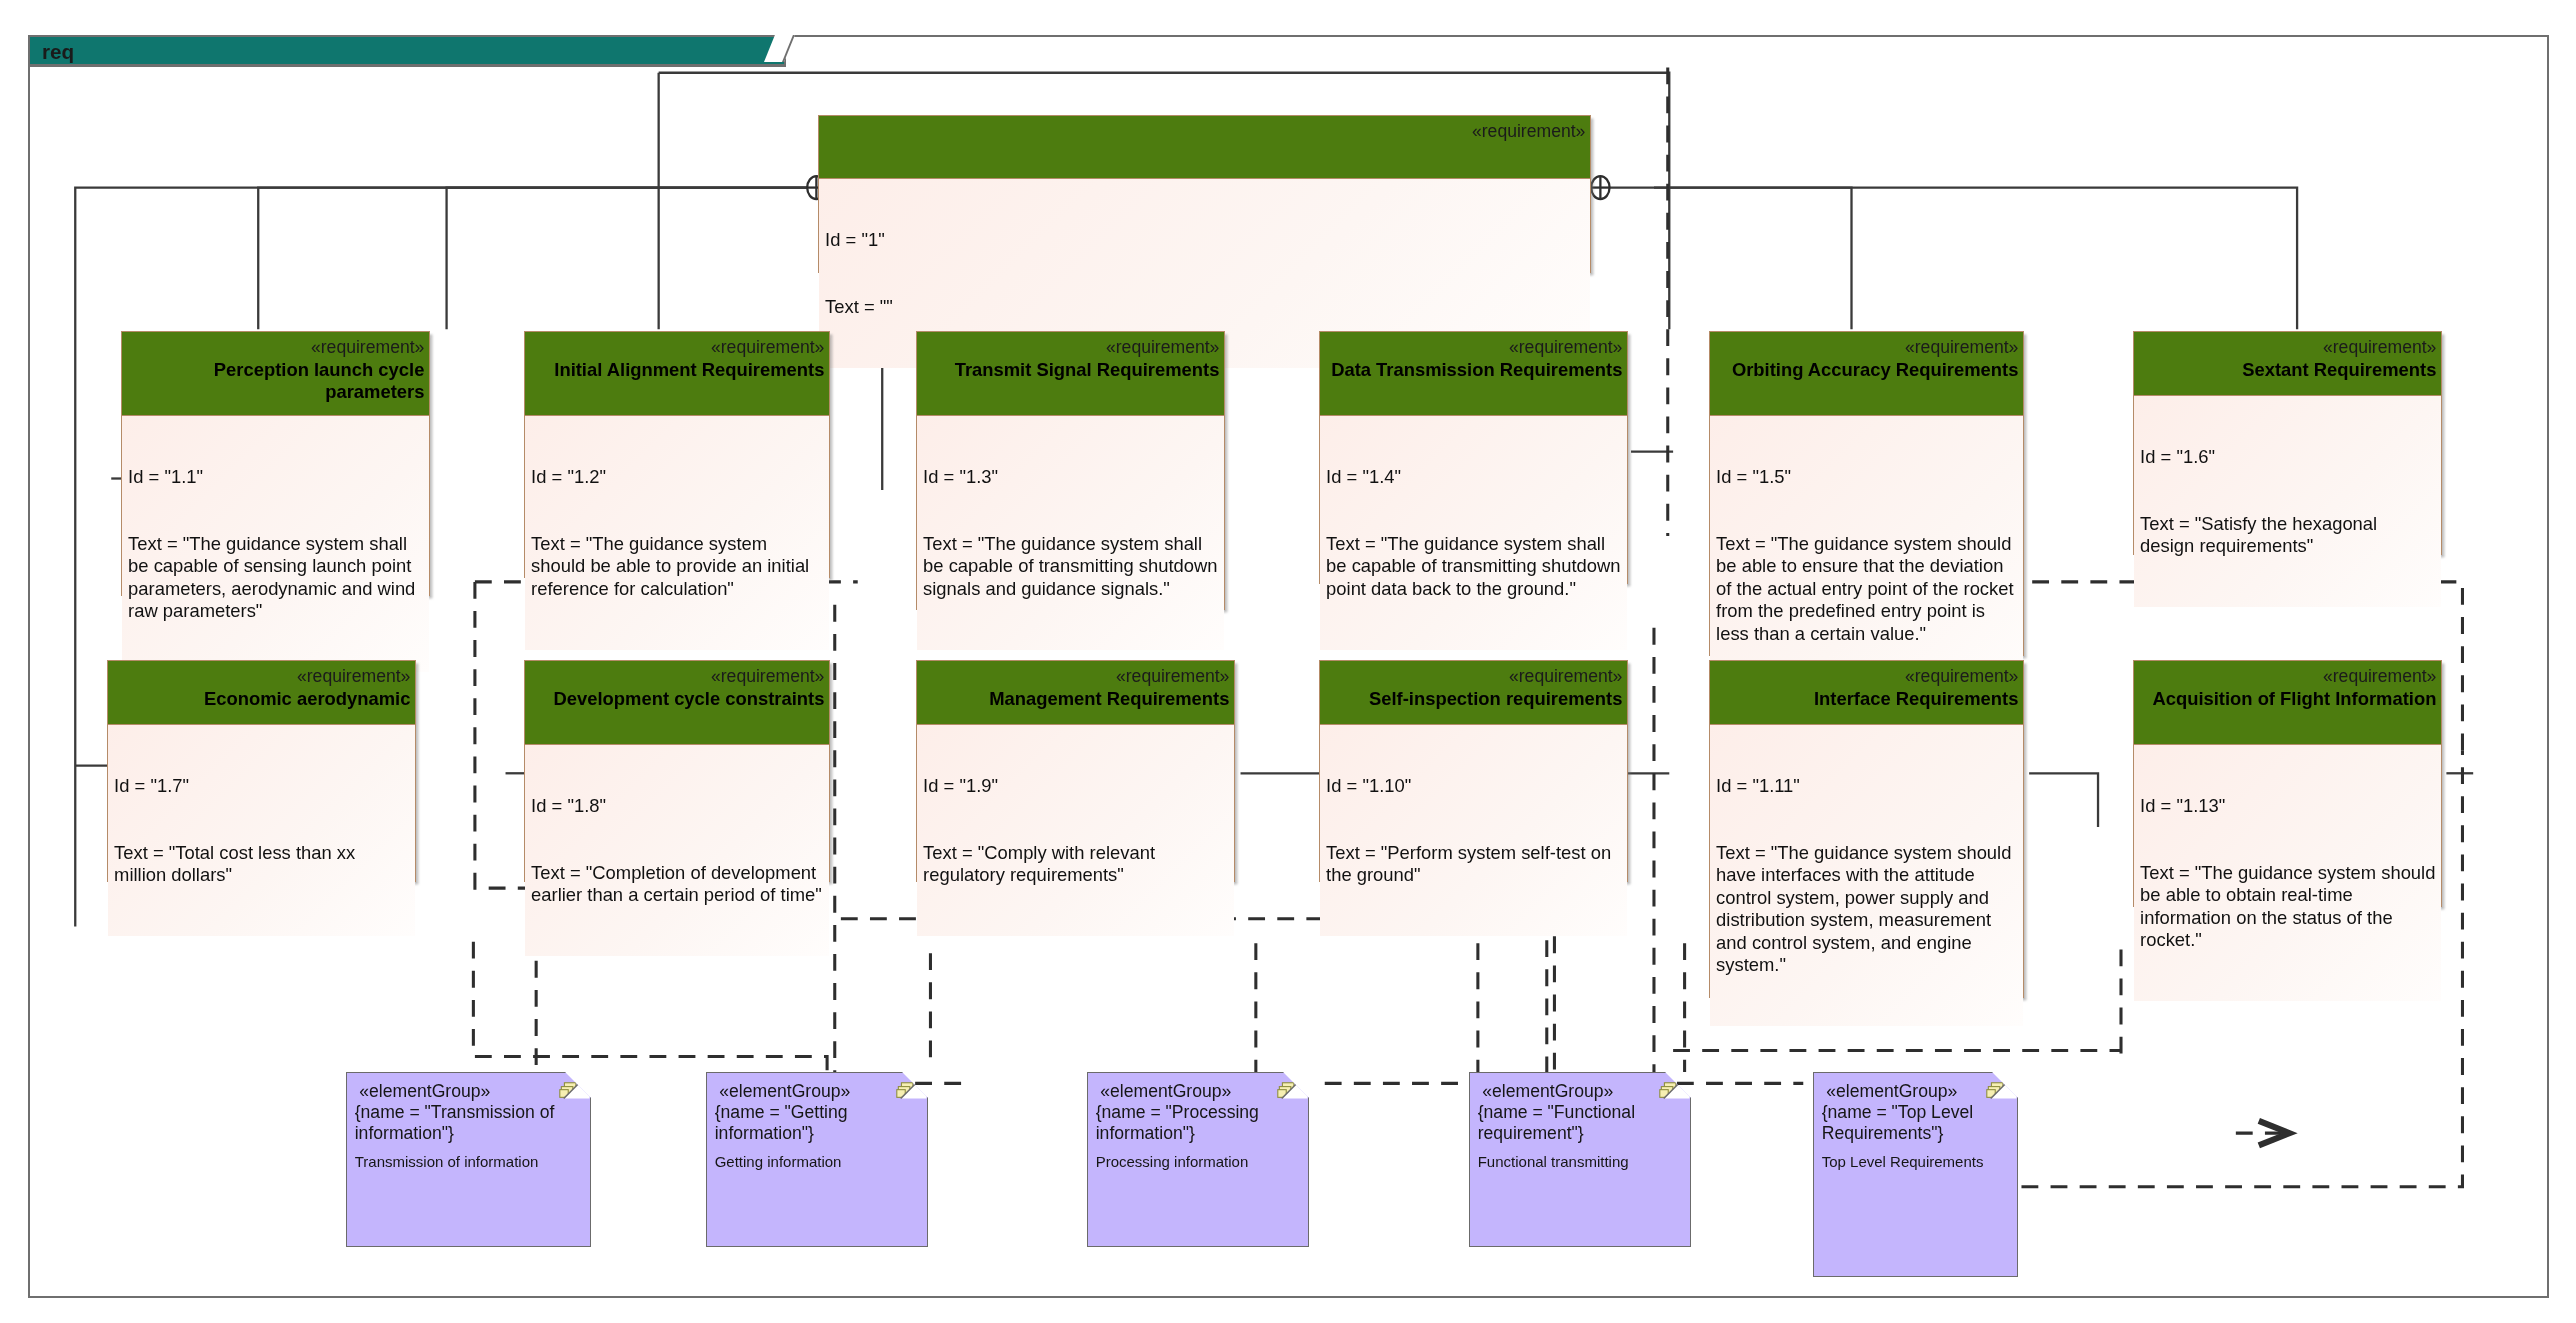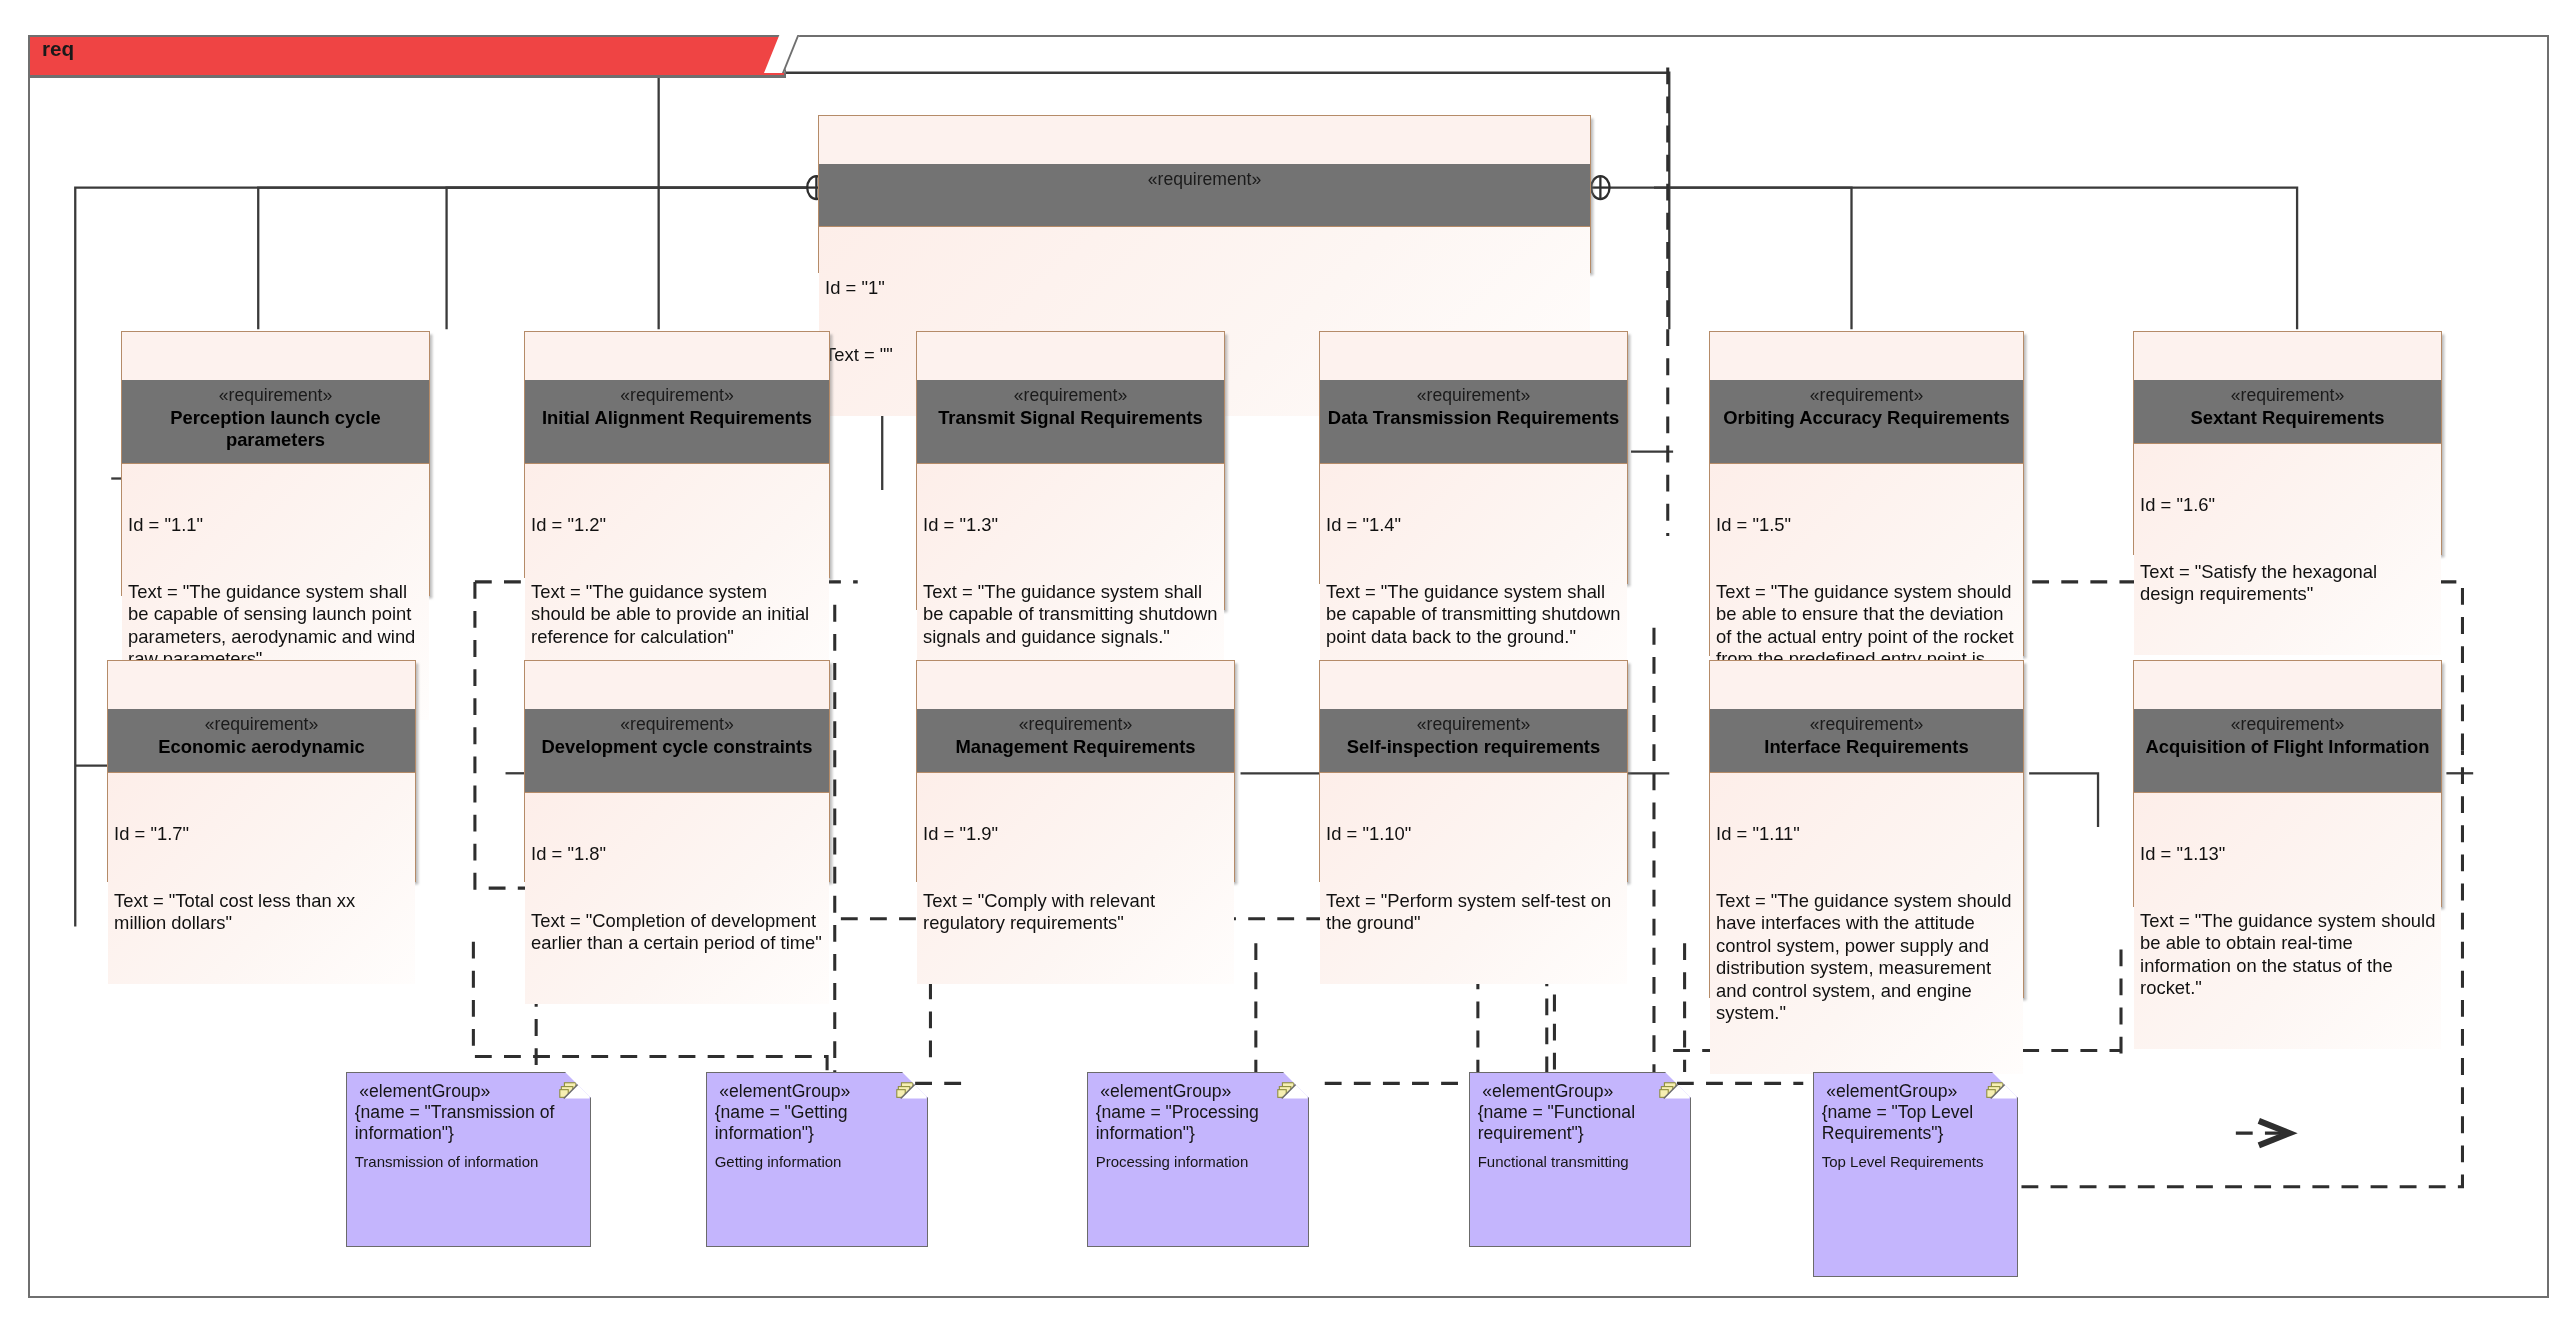--- a/index.html
+++ b/index.html
@@ -2,38 +2,38 @@
 <html style="font-size:12.3px"><head>
 <meta charset="utf-8">
 <style>
   html,body{margin:0;padding:0;background:#ffffff;}
   body{font-family:"Liberation Sans",sans-serif;}
   #canvas{position:relative;width:2576px;height:1323px;background:#ffffff;overflow:hidden;}
 
   
   #frame{position:absolute;left:27.6px;top:35px;width:2521px;height:1263px;
          border:2.3px solid #6f6f6f;background:#ffffff;box-sizing:border-box;}
-  #frame-tab{position:absolute;left:27.6px;top:35px;height:43px;
-             border:2.3px solid #6f6f6f;border-bottom-width:3.1px;background:#ef4444;
-             box-sizing:border-box;display:flex;align-items:flex-start;padding:0 13.8px 0 12.3px;
+  #frame-tab{position:absolute;left:27.6px;top:35px;height:32px;
+             border:2.3px solid #6f6f6f;border-bottom-width:3.1px;background:#0f766e;
+             box-sizing:border-box;display:flex;align-items:flex-end;padding:0 13.8px 0 12.3px;
              white-space:nowrap;font-size:20.7px;color:#1a1a1a;z-index:6;}
   #frame-tab .kw{font-weight:bold;margin-right:6.9px;}
   #frame-tab .corner{position:absolute;right:-0.8px;top:-2.3px;width:18.4px;height:100%;
              background:#ffffff;border-right:2.3px solid #6f6f6f;
              transform:skewX(-22deg);transform-origin:bottom right;}
 
   
   #wires{position:absolute;left:0;top:0;width:2576px;height:1323px;z-index:2;pointer-events:none;}
 
   
   .req{position:absolute;z-index:4;box-sizing:border-box;
        border:1.5px solid #b58b68;background:#fdf2ee;
        box-shadow:3.1px 3.1px 2.3px rgba(120,120,120,.45);}
   .req .hdr{box-sizing:border-box;border-bottom:1.5px solid #b58b68;
-            background:#737373;padding:5.4px 4.6px 6.1px;text-align:center;line-height:1.16;margin-top:48px;}
+            background:#4d7c0f;padding:5.4px 4.6px 6.1px;text-align:right;line-height:1.16;}
   .req .stereo{font-size:17.6px;color:#1b1b1b;}
   .req .nm{font-size:18.4px;font-weight:bold;color:#000;margin-top:1.5px;}
   .req .body{padding:4.6px 5.4px 4.6px 6.1px;font-size:18.4px;line-height:1.22;color:#111;
              background:linear-gradient(135deg,#fdeee9 0%,#fdf6f3 60%,#fffdfc 100%);
              white-space:pre-wrap;word-break:normal;}
 
   
   .note{position:absolute;z-index:4;box-sizing:border-box;
         border:1.5px solid #6b6b6b;background:#c4b5fd;
         box-shadow:3.1px 3.1px 2.3px rgba(140,140,140,.45);

